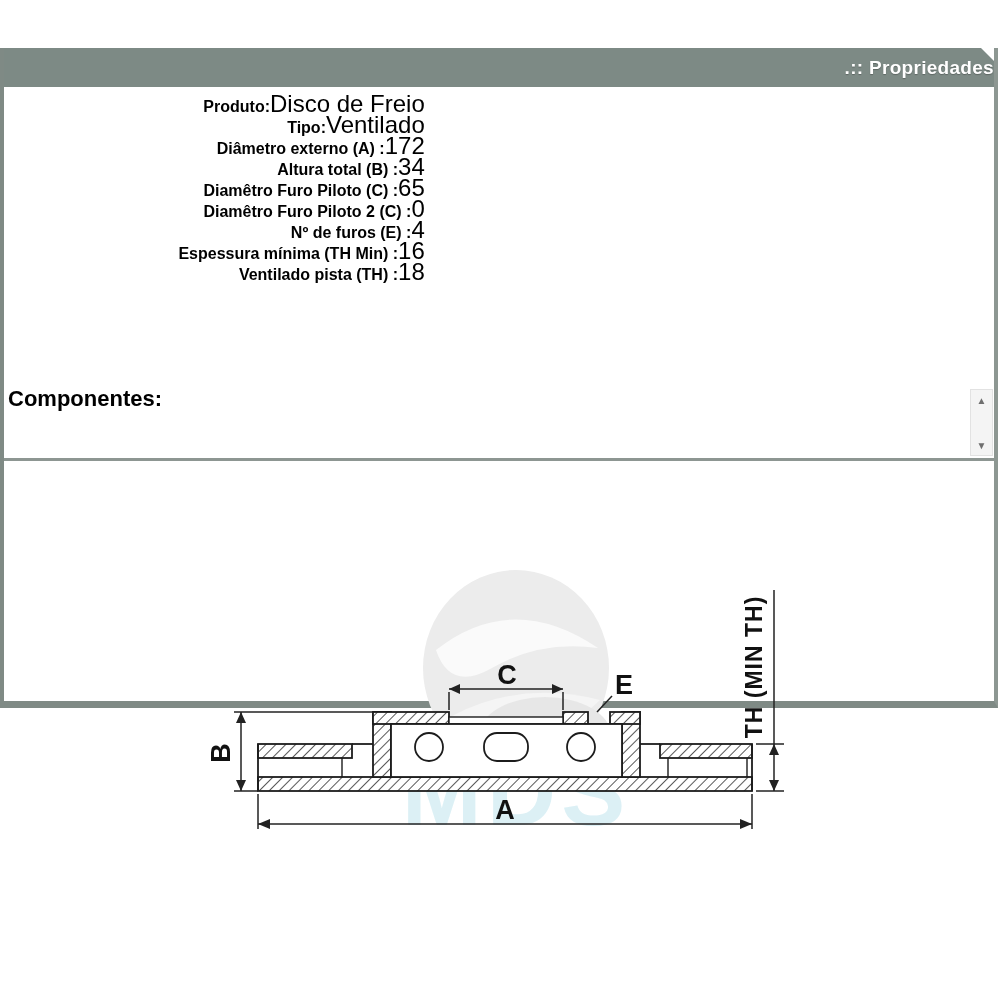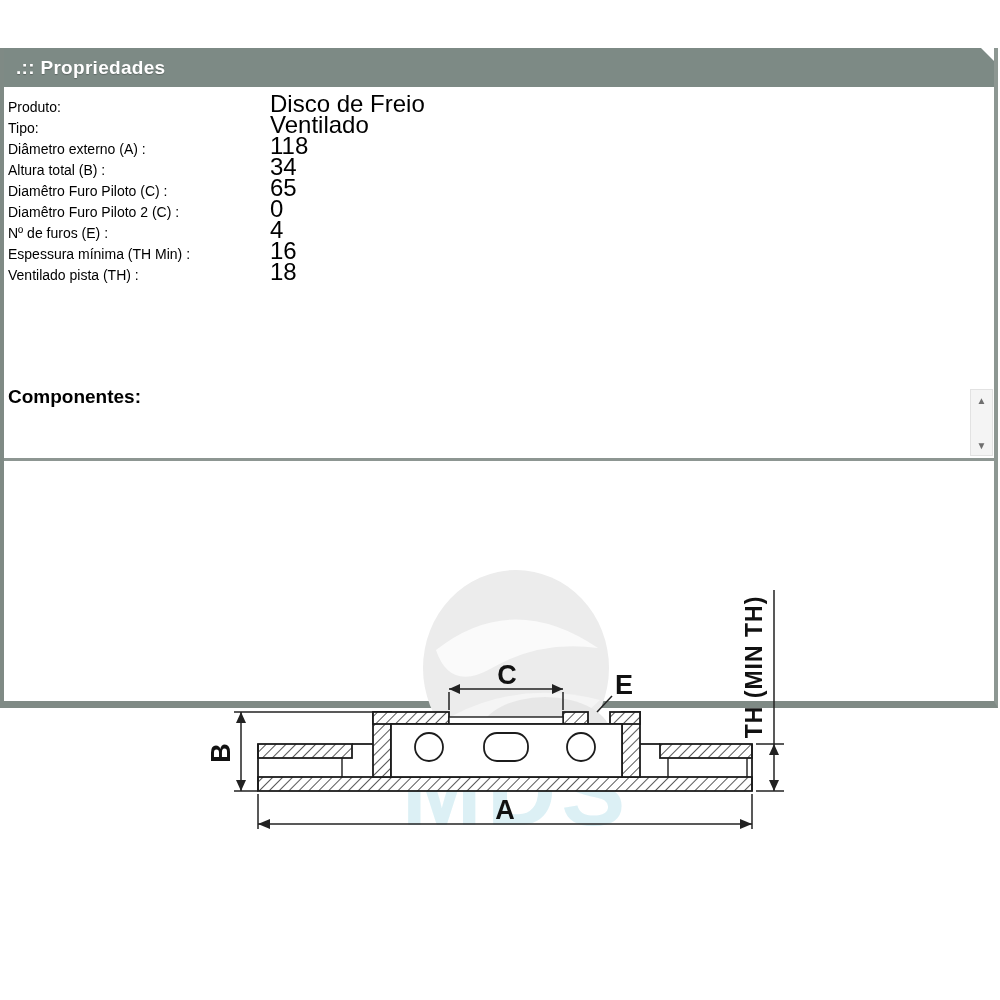--- a/index.html
+++ b/index.html
@@ -4,38 +4,38 @@
 <style>
   html,body{margin:0;padding:0;}
   body{
     width:1000px;height:1000px;background:#ffffff;
     font-family:"Liberation Sans",sans-serif;color:#000;
     position:relative;overflow:hidden;
   }
   .panel{
     position:absolute;left:0;top:48px;width:998px;height:660px;
     box-sizing:border-box;background:#fff;
-    border-left:4px solid #7f8a85;border-right:4px solid #8d9792;border-bottom:7px solid #7f8a85;
+    border-left:4px solid #7f8a85;border-right:4px solid #8d9792;border-bottom:7px solid #7f8a85;text-align:right;
   }
   .titlebar{
     position:absolute;left:0;top:0;width:100%;height:39px;
     background:#7d8a85;
     clip-path:polygon(0 0, calc(100% - 13px) 0, 100% 13px, 100% 100%, 0 100%);
   }
   .titlebar .title{
     display:block;line-height:39px;padding-left:12px;
     color:#ffffff;font-weight:bold;font-size:19px;letter-spacing:.3px;
     text-shadow:0 1px 1px rgba(0,0,0,.25);
   }
   .props{position:absolute;left:4px;top:45px;}
   .prop-row{height:21px;line-height:21px;white-space:nowrap;}
-  .prop-row .lbl{display:inline-block;width:262px;font-weight:normal;font-size:14px;}
+  .prop-row .lbl{display:inline-block;width:262px;font-weight:bold;font-size:16px;}
   .prop-row .val{display:inline-block;font-size:24px;}
   .components-label{
-    position:absolute;left:4px;top:338px;font-weight:bold;font-size:19px;
+    position:absolute;left:4px;top:338px;font-weight:bold;font-size:22px;
   }
   .scrollbar{
     position:absolute;left:966px;top:341px;width:23px;height:67px;
     background:#f4f4f4;border:1px solid #e2e2e2;box-sizing:border-box;
     display:flex;flex-direction:column;justify-content:space-between;
   }
   .sb-btn{
     height:20px;display:flex;align-items:center;justify-content:center;
     color:#6f6f6f;font-size:10px;cursor:default;background:#f4f4f4;
   }
@@ -60,21 +60,21 @@
   </div>
 
   <div class="props">
     <div class="prop-row">
       <span class="lbl">Produto:</span><span class="val">Disco de Freio</span>
     </div>
     <div class="prop-row">
       <span class="lbl">Tipo:</span><span class="val">Ventilado</span>
     </div>
     <div class="prop-row">
-      <span class="lbl">Diâmetro externo (A) :</span><span class="val">118</span>
+      <span class="lbl">Diâmetro externo (A) :</span><span class="val">172</span>
     </div>
     <div class="prop-row">
       <span class="lbl">Altura total (B) :</span><span class="val">34</span>
     </div>
     <div class="prop-row">
       <span class="lbl">Diamêtro Furo Piloto (C) :</span><span class="val">65</span>
     </div>
     <div class="prop-row">
       <span class="lbl">Diamêtro Furo Piloto 2 (C) :</span><span class="val">0</span>
     </div>

